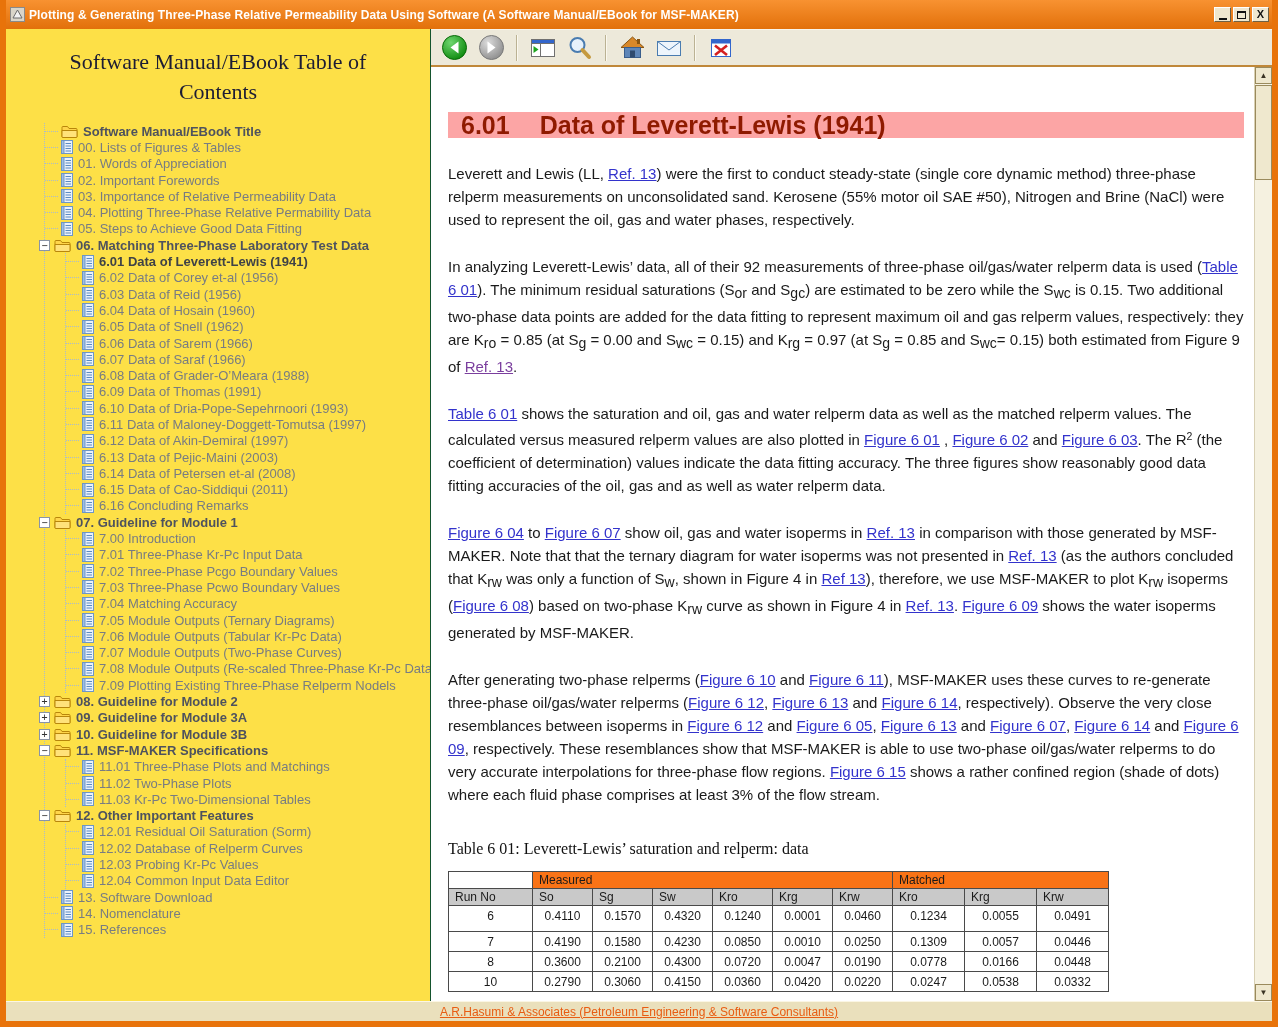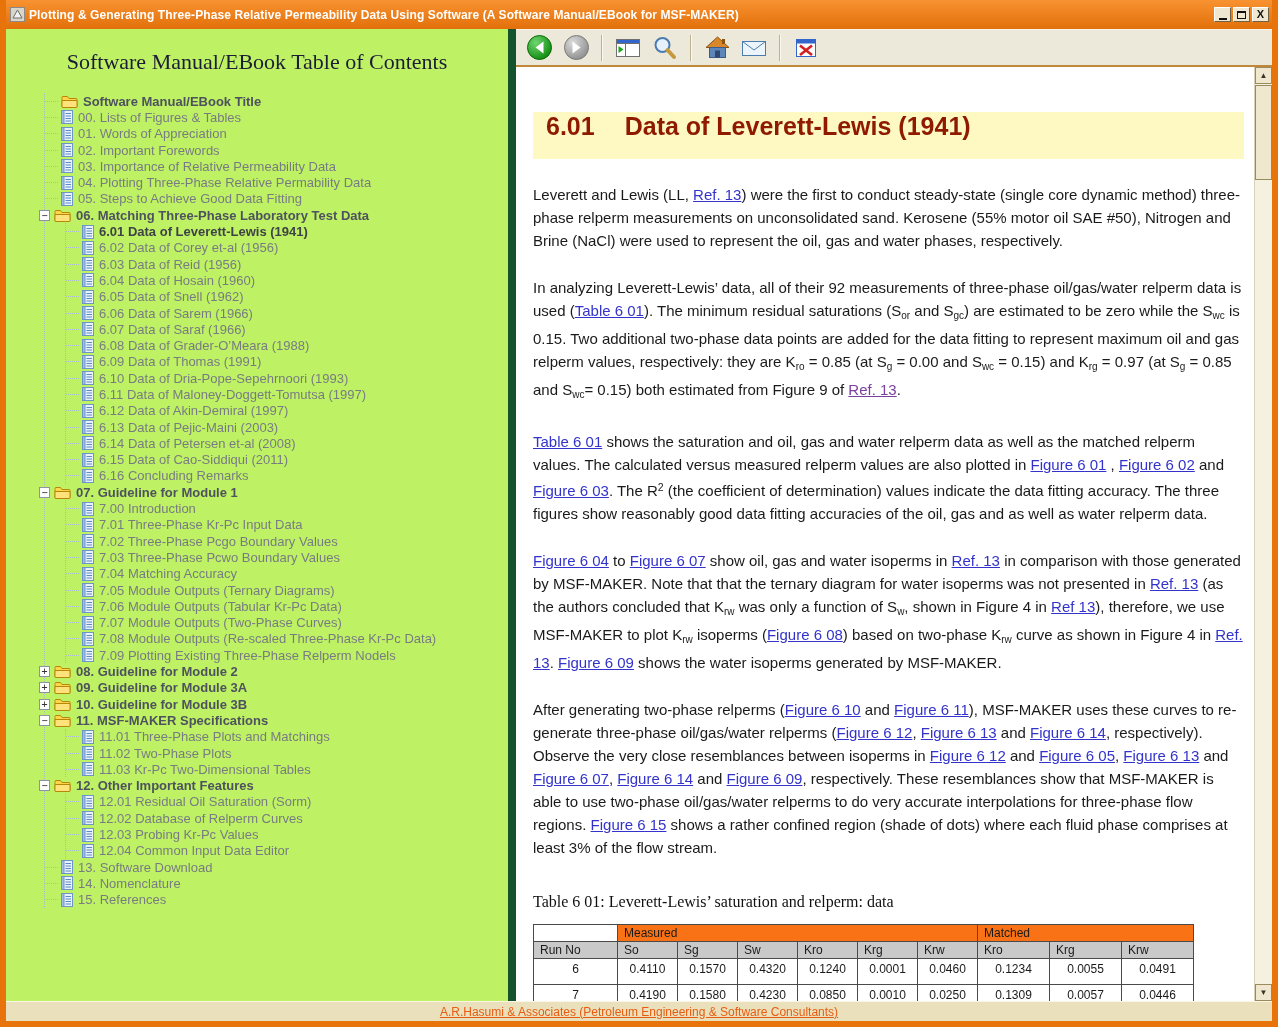--- a/index.html
+++ b/index.html
@@ -13,45 +13,45 @@
   .winbtns { display:flex; gap:2px; flex:0 0 auto; }
   .winbtn { width:17px; height:15px; background:#EFE7CF; border:1px solid #fff; border-right-color:#6e6145; border-bottom-color:#6e6145; display:flex; align-items:center; justify-content:center; position:relative; }
   .glyph-min { width:8px; height:2px; background:#111; margin-top:8px; }
   .glyph-max { width:9px; height:8px; border:1px solid #111; border-top-width:2px; }
   .glyph-close { font-size:11px; font-weight:bold; color:#111; line-height:11px; }
 
   
   .main { flex:1 1 auto; display:flex; min-height:0; }
 
   
-  .sidebar { width:510px; flex:0 0 auto; background:#bef264; border-right:8px solid #14532d; overflow:hidden; padding-top:18px; }
+  .sidebar { width:425px; flex:0 0 auto; background:#fde047; border-right:1px solid #14532d; overflow:hidden; padding-top:18px; }
   .toc-heading { font-family:"Liberation Serif",serif; font-size:22px; color:#1C1C34; text-align:center; line-height:30px; padding:0 34px; margin-bottom:16px; }
   .tree { margin-left:38px; border-left:1px dotted #A9BACD; font-size:13px; }
   .trow { display:flex; align-items:center; height:16.3px; white-space:nowrap; position:relative; }
   .conn { display:inline-block; width:13px; border-top:1px dotted #A9BACD; margin-right:3px; flex:0 0 auto; }
   .exp { display:inline-flex; align-items:center; justify-content:center; width:11px; height:11px; border:1px solid #8A94A6; background:#fff; color:#333; font-size:10px; line-height:9px; margin-left:-6px; margin-right:4px; flex:0 0 auto; font-family:"DejaVu Sans Mono",monospace; }
   .tico { display:inline-flex; margin-right:5px; flex:0 0 auto; }
   .tlabel { color:#787C82; }
   .trow.folder .tlabel { color:#4E525E; font-weight:bold; }
   .trow.sel .tlabel { color:#3F4247; font-weight:bold; }
   .children { margin-left:20px; border-left:1px dotted #A9BACD; }
 
   
   .rightpane { flex:1 1 auto; display:flex; flex-direction:column; min-width:0; background:#fff; }
   .toolbar { height:38px; flex:0 0 auto; background:#EDE9DA; border-top:1px solid #F8F5EA; border-bottom:2px solid #C0883A; display:flex; align-items:center; padding-left:8px; gap:7px; }
   .tbtn { width:30px; height:30px; display:flex; align-items:center; justify-content:center; background:transparent; border:none; }
   .tsep { width:2px; height:26px; border-left:1px solid #BBB293; border-right:1px solid #FBF8EE; margin:0 3px; }
 
   
   .contentwrap { flex:1 1 auto; position:relative; min-height:0; background:#fff; }
   .content { position:absolute; top:0; left:0; right:18px; bottom:0; overflow:hidden; padding:0 10px 0 17px; }
-  .banner { margin-top:45px; background:#fef9c3; height:47px; display:flex; padding-left:13px; color:#8F1A00; font-size:25px; font-weight:bold; }
+  .banner { margin-top:45px; background:#fca5a5; height:26px; display:flex; align-items:center; padding-left:13px; color:#8F1A00; font-size:25px; font-weight:bold; }
   .banner .num { margin-right:30px; }
   .para { margin-top:24px; font-size:15px; line-height:23px; color:#1a1a1a; }
-  .para sub { font-size:10px; vertical-align:-3px; }
+  .para sub { font-size:14px; vertical-align:-3px; }
   .para sup { font-size:10.5px; vertical-align:5px; }
   a.lnk { color:#3333CC; text-decoration:underline; cursor:pointer; }
   a.lnk.visited { color:#7B3F9E; }
   .tcaption { margin-top:34px; font-family:"Liberation Serif",serif; font-size:16px; color:#111; }
   table.datatable { margin-top:13px; border-collapse:collapse; table-layout:fixed; }
   .datatable th, .datatable td { border:1px solid #4a4a4a; font-size:12px; font-weight:normal; color:#1a1a1a; overflow:hidden; }
   .datatable th { text-align:left; padding:1px 6px; height:16px; }
   .datatable th.ghead { background:#f97316; }
   .datatable th.gblank { background:#fff; }
   .datatable th.chead { background:#C9C9C9; height:17px; }

